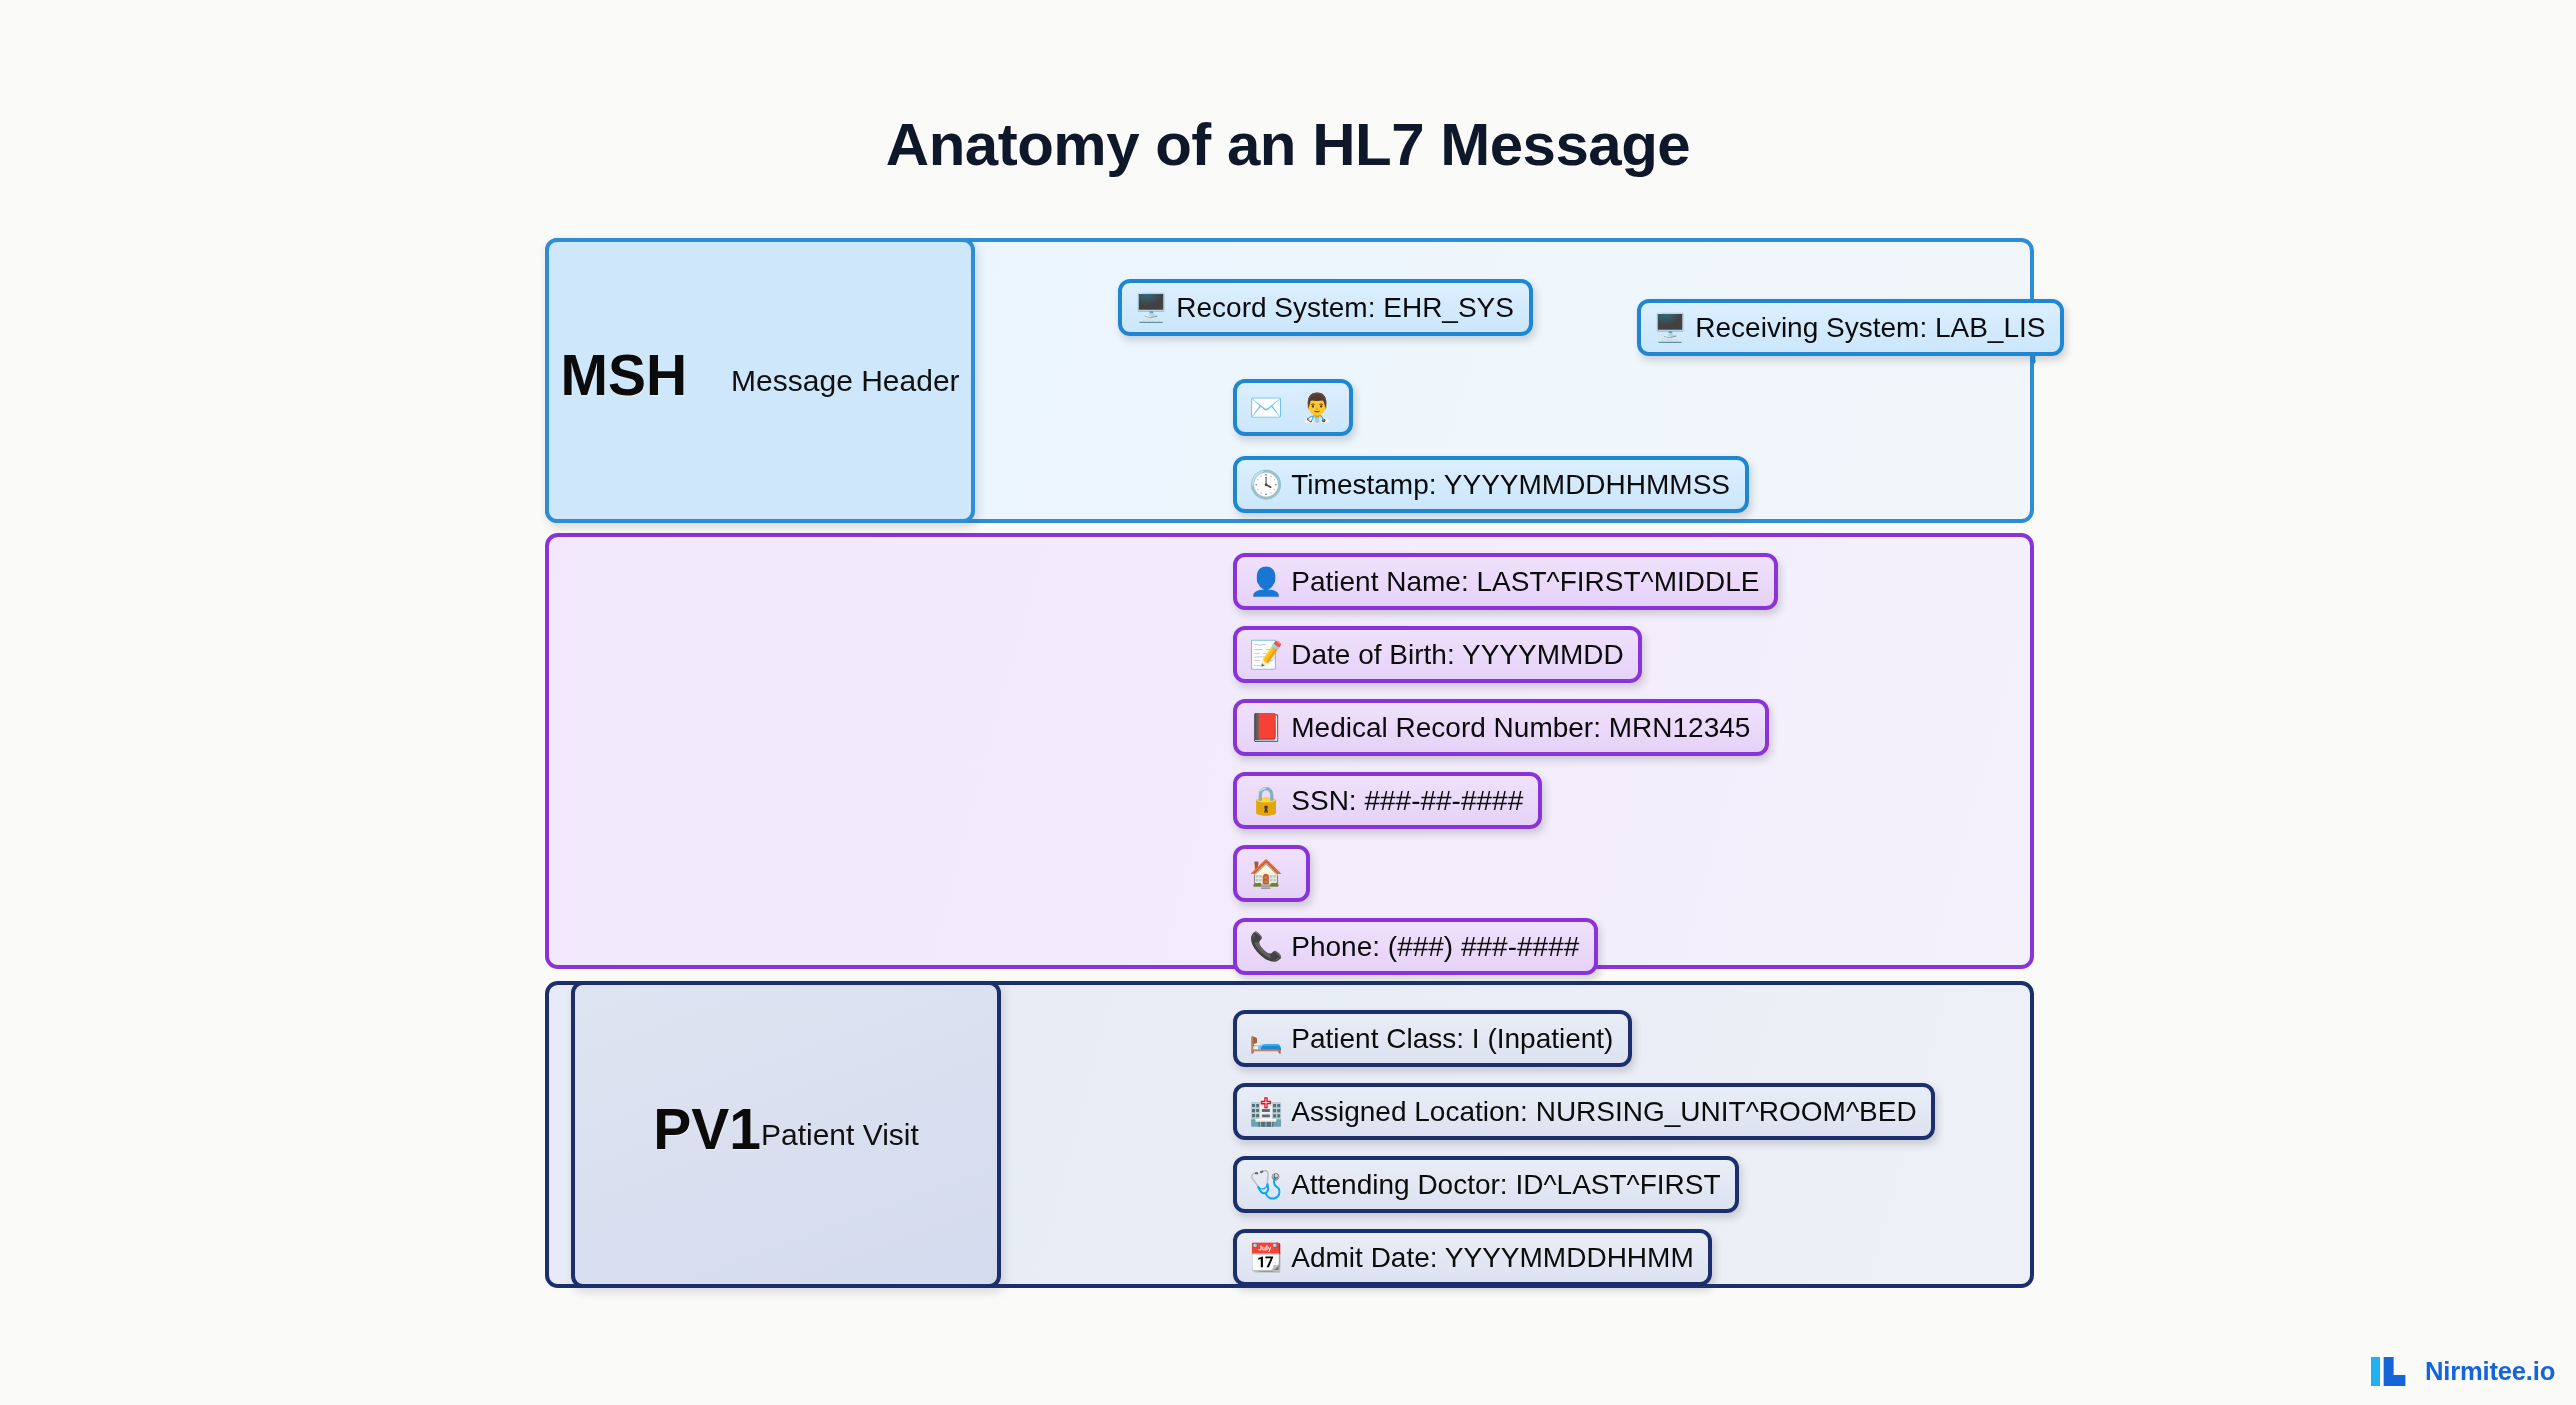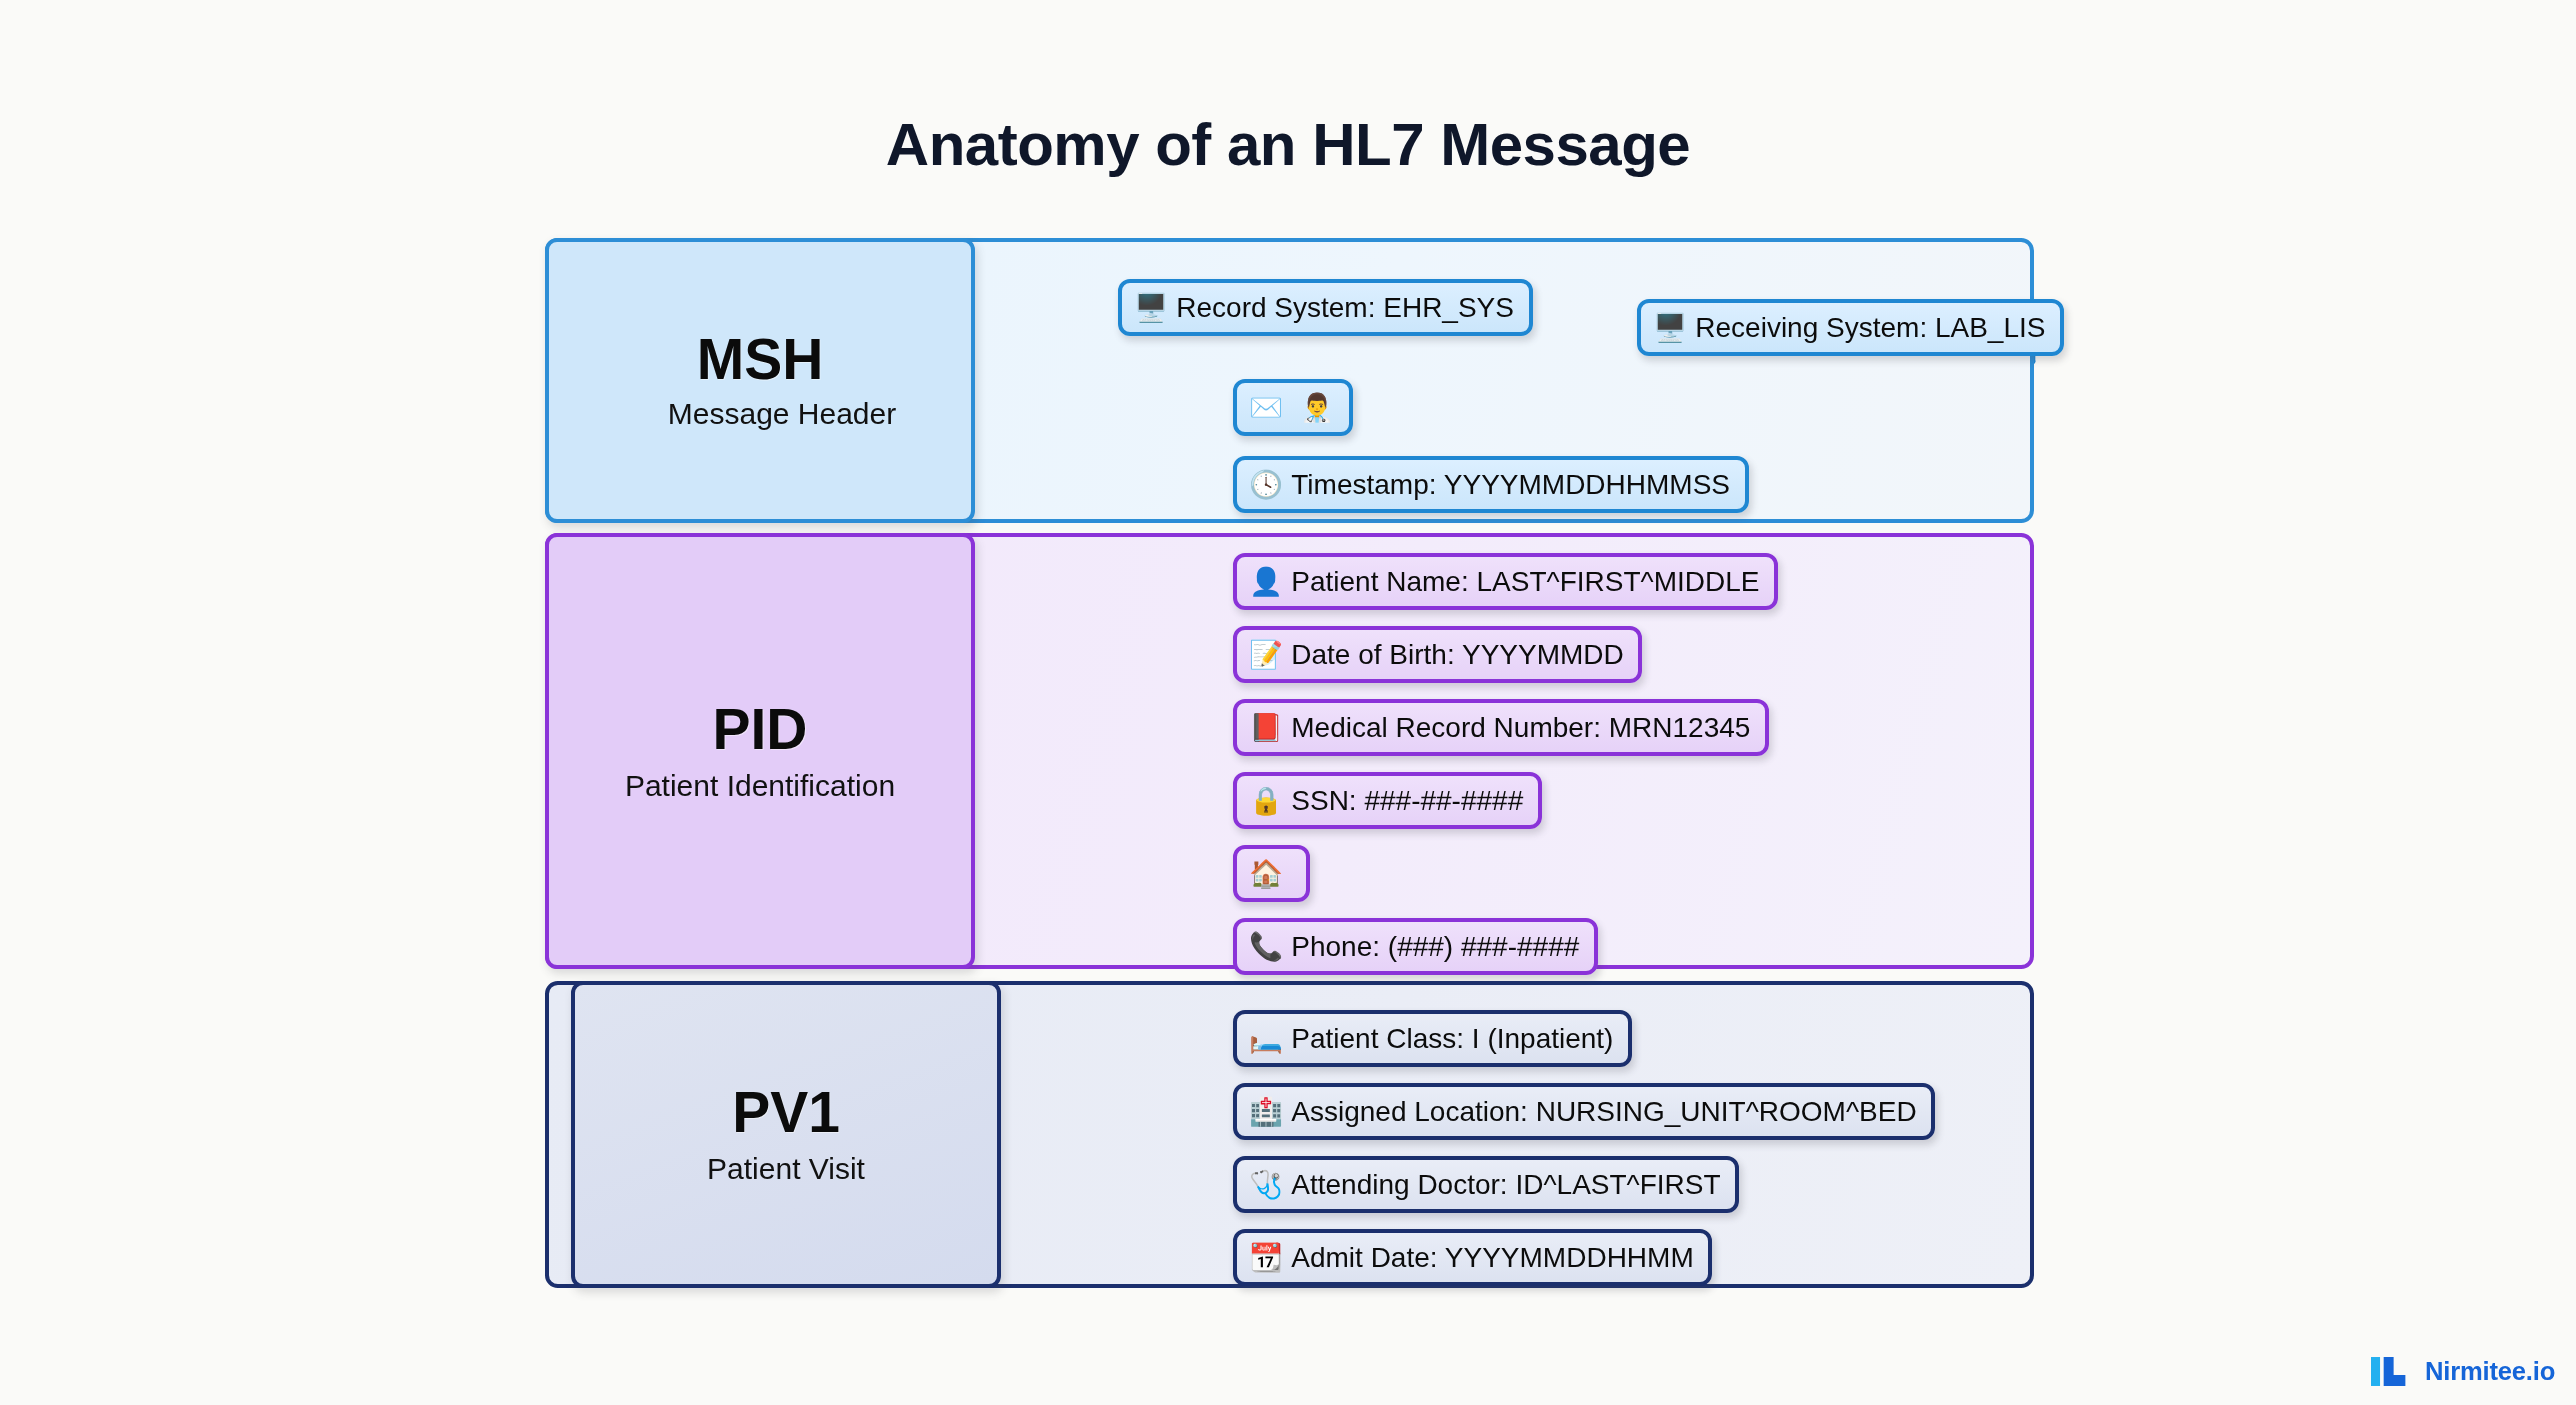--- a/index.html
+++ b/index.html
@@ -62,21 +62,21 @@
   }
 
   
   .segcard {
     position: absolute;
     border-radius: 12px;
     border-style: solid;
     border-width: 4.6px;
     box-sizing: border-box;
     display: flex;
-    flex-direction: column;
+    flex-direction: row;
     align-items: center;
     justify-content: center;
     box-shadow: 2.7px 4.6px 8.2px rgba(70,70,80,0.17);
   }
   .segcard .code {
     font-weight: bold;
     color: #0b0b0b;
     line-height: 1.0;
     text-shadow: 0.9px 0.9px 0 rgba(255,255,255,0.45);
   }
@@ -245,24 +245,20 @@
   <div class="section sec-msh"></div>
   <div class="section sec-pid"></div>
   <div class="section sec-pv1"></div>
 
   <div id="title">Anatomy of an HL7 Message</div>
 
   <div class="segcard card-msh">
     <div class="code">MSH</div>
     <div class="desc">Message Header</div>
   </div>
-  <div class="segcard card-pid">
-    <div class="code">PID</div>
-    <div class="desc">Patient Identification</div>
-  </div>
   <div class="segcard card-pv1">
     <div class="code">PV1</div>
     <div class="desc">Patient Visit</div>
   </div>
 
   <div class="node n-blue" style="left:1118px; top:279px;">
     <span class="ic">🖥️</span>
     <span class="tx">Record System: EHR_SYS</span>
   </div>
 

